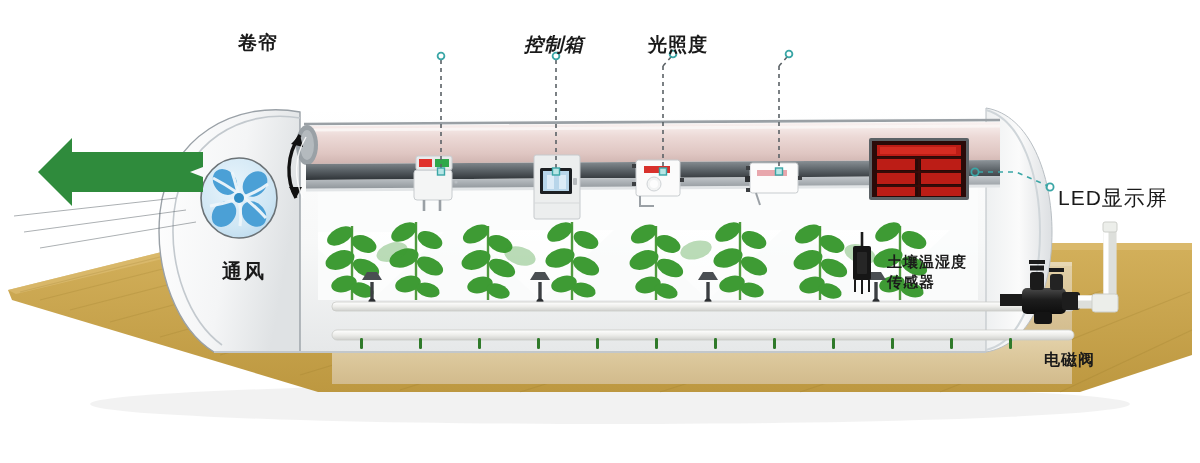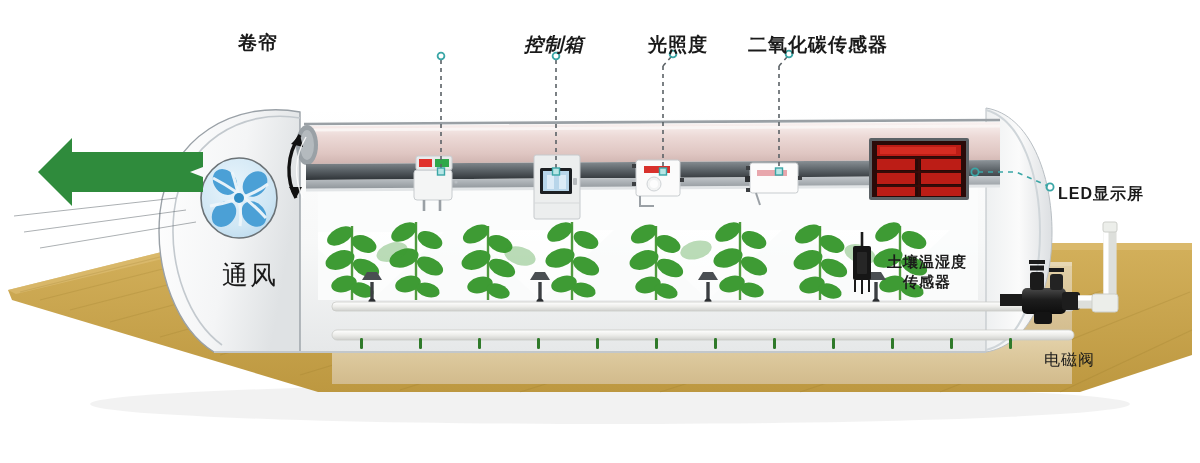--- a/index.html
+++ b/index.html
@@ -6,24 +6,24 @@
   body{
     width:1200px;height:463px;background:#ffffff;overflow:hidden;
     font-family:"Liberation Sans","DejaVu Sans",sans-serif;
     position:relative;
   }
   #stage{position:absolute;left:0;top:0;width:1200px;height:358px;}
   #stage svg{position:absolute;left:0;top:0;}
 
   .lbl{position:absolute;color:#1a1a1a;white-space:nowrap;letter-spacing:1px;}
   .lbl-top{font-size:19px;font-weight:700;}
-  .lbl-side{font-size:16px;font-weight:700;}
-  .lbl-fan{font-size:26px;font-weight:400;letter-spacing:2px;}
+  .lbl-side{font-size:21px;font-weight:400;}
+  .lbl-fan{font-size:20px;font-weight:700;letter-spacing:2px;}
   .lbl-2l{font-size:15px;font-weight:700;line-height:20px;}
-  .lbl-valve{font-size:16px;font-weight:400;letter-spacing:1px;padding-left:18px;}
+  .lbl-valve{font-size:16px;font-weight:700;letter-spacing:1px;padding-left:18px;}
 </style>
 </head>
 <body>
 
 <div id="stage">
 
   <svg width="1200" height="463" viewBox="0 0 1200 463">
     <defs>
       <linearGradient id="gSoilOuter" x1="0" y1="0" x2="0" y2="1">
         <stop offset="0" stop-color="#d3b05b"></stop>
@@ -419,25 +419,24 @@
       <g fill="none" stroke="#3aa6a6" stroke-width="1.8">
         <circle cx="975" cy="172" r="3.6"></circle>
         <circle cx="1050" cy="187" r="3.6"></circle>
       </g>
     </g>
   </svg>
 
   <div class="lbl lbl-top" style="left:238px;top:30px;">卷帘</div>
   <div class="lbl lbl-top" style="left:524px;top:32px;font-style:italic;">控制箱</div>
   <div class="lbl lbl-top" style="left:648px;top:32px;">光照度</div>
-  <div class="lbl lbl-top" style="left:748px;top:32px;">二氧化碳传感器</div>
 
   <div class="lbl lbl-side" style="left:1058px;top:184px;">LED显示屏</div>
 
   <div class="lbl lbl-fan" style="left:222px;top:258px;">通风</div>
   <div class="lbl lbl-valve" style="left:1026px;top:350px;">电磁阀</div>
 
-  <div class="lbl lbl-2l" style="left:887px;top:252px;text-align:center;">
+  <div class="lbl lbl-2l" style="left:887px;top:252px;">
     <div>土壤温湿度</div>
     <div>传感器</div>
   </div>
 
 </div>
 
 </body></html>

